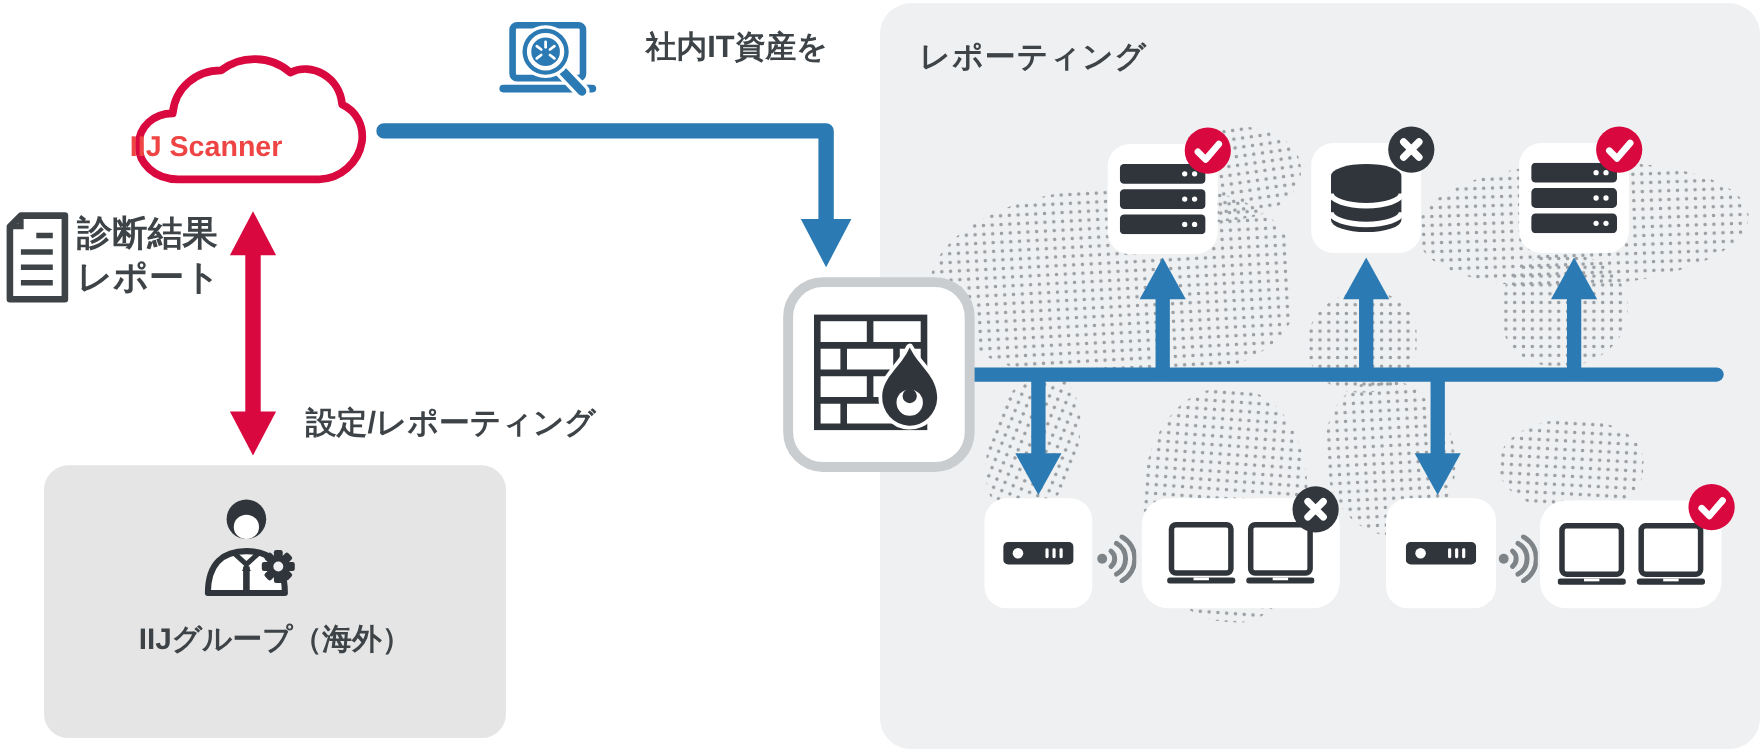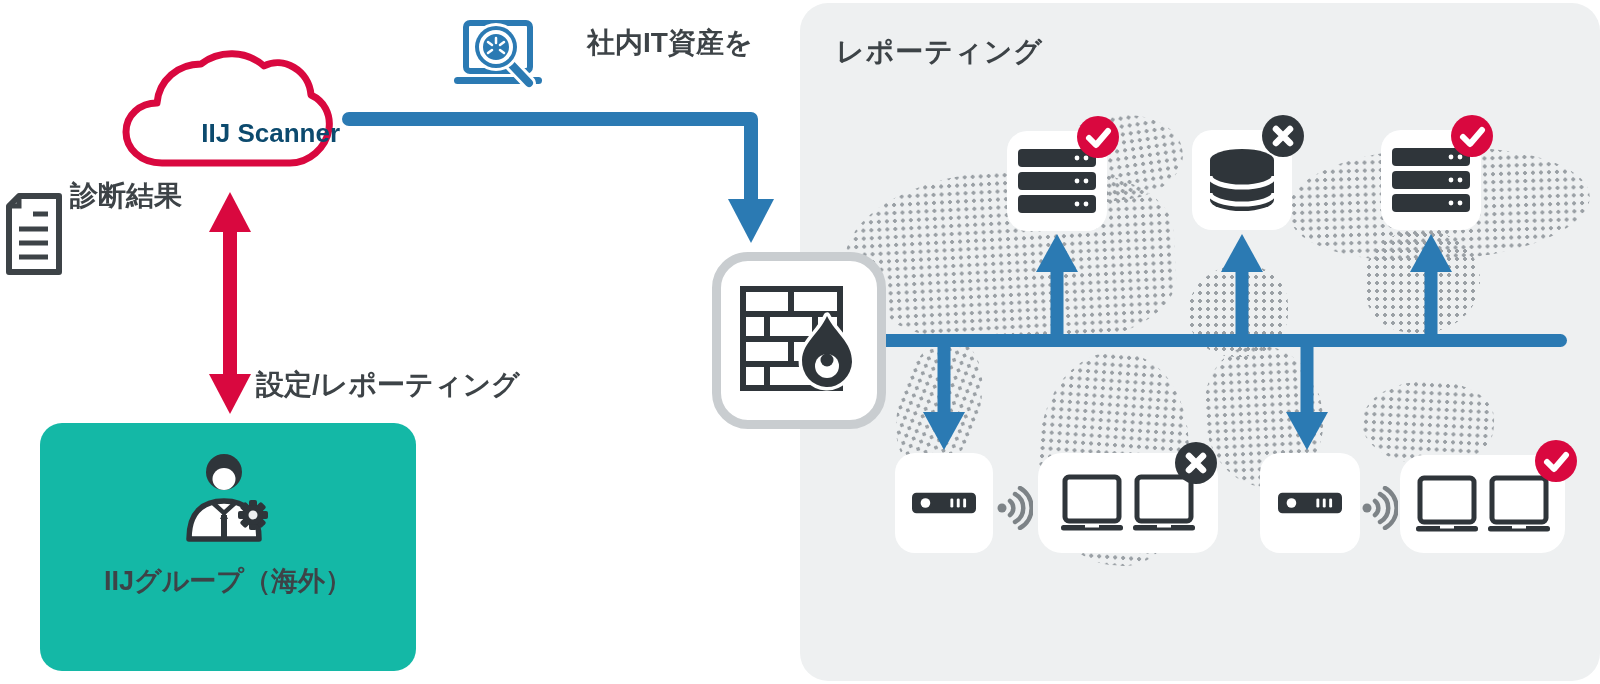--- a/index.html
+++ b/index.html
@@ -16,26 +16,26 @@
          border-radius:0 7px 7px 0;}
   .card{position:absolute;background:#ffffff;border-radius:20px;display:flex;align-items:center;justify-content:center;}
   .fw-card{position:absolute;left:712px;top:252px;width:174px;height:177px;background:#ffffff;
            border:9px solid #c9cdd0;border-radius:36px;box-sizing:border-box;
            display:flex;align-items:center;justify-content:center;}
   .badge{position:absolute;width:42px;height:42px;border-radius:50%;top:-15px;right:-12px;
          display:flex;align-items:center;justify-content:center;}
   .badge.ok{background:#d9083f;}
   .badge.ng{background:#31373c;}
   .badge.inset{top:-11px;right:1px;}
-  .engineer-box{position:absolute;left:40px;top:423px;width:376px;height:248px;background:#14b8a6;border-radius:22px;}
+  .engineer-box{position:absolute;left:40px;top:423px;width:376px;height:248px;background:#e5e5e5;border-radius:22px;padding-left:44px;}
   .engineer-text{position:absolute;left:0;width:100%;text-align:center;font-weight:bold;color:#3d4347;
                  font-size:27px;line-height:38px;}
   .two-line{line-height:38px;font-size:28px;}
-  .cloud-label{position:absolute;left:118px;top:118px;width:222px;text-align:right;
-               font-size:26px;font-weight:bold;color:#0c4a6e;}
+  .cloud-label{position:absolute;left:118px;top:118px;width:222px;text-align:left;
+               font-size:26px;font-weight:bold;color:#ef4444;}
 </style>
 </head>
 <body>
 
 <div class="canvas">
 
   <div class="panel">
 
     <div class="blob" style="left:258px;top:112px;width:125px;height:85px;border-radius:45% 55% 50% 40%;transform:rotate(-8deg);"></div>
     <div class="blob" style="left:45px;top:168px;width:330px;height:175px;border-radius:55% 45% 40% 60%;transform:rotate(-3deg);"></div>
@@ -255,30 +255,31 @@
   <svg class="abs" style="left:2px;top:192px;" width="64" height="84" viewBox="0 0 64 84">
     <path d="M17,4 H57 V80 H7 V14 Z" fill="none" stroke="#3d4347" stroke-width="6" stroke-linejoin="round"></path>
     <path d="M17,4 V14 H7" fill="none" stroke="#3d4347" stroke-width="5"></path>
     <g stroke="#3d4347" stroke-width="5">
       <line x1="31" y1="22" x2="46" y2="22"></line>
       <line x1="17" y1="37" x2="46" y2="37"></line>
       <line x1="17" y1="51" x2="46" y2="51"></line>
       <line x1="17" y1="65" x2="46" y2="65"></line>
     </g>
   </svg>
-  <div class="label" style="left:70px;top:176px;font-size:28px;line-height:40px;">
+  <div class="label" style="left:70px;top:192px;font-size:32px;line-height:40px;">
     <div>診断結果</div>
+    <div>レポート</div>
   </div>
 
   <svg class="abs" style="left:206px;top:190px;" width="48" height="226" viewBox="0 0 48 226">
     <rect x="17" y="30" width="14" height="166" fill="#d9083f"></rect>
     <polygon points="24,2 3,42 45,42" fill="#d9083f"></polygon>
     <polygon points="24,224 3,184 45,184" fill="#d9083f"></polygon>
   </svg>
-  <div class="label" style="left:256px;top:366px;font-size:28px;">設定/レポーティング</div>
+  <div class="label" style="left:278px;top:366px;font-size:28px;">設定/レポーティング</div>
 
   <div class="engineer-box">
     <svg class="abs" style="left:140px;top:28px;" width="96" height="92" viewBox="0 0 96 92">
       <circle cx="44" cy="21" r="18" fill="#2f353a"></circle>
       <ellipse cx="44" cy="28" rx="11.5" ry="11" fill="#ffffff"></ellipse>
       <path d="M9,88 C9,61 23,50 44,50 C65,50 79,61 79,88 Z" fill="#ffffff" stroke="#2f353a" stroke-width="5.5" stroke-linejoin="round"></path>
       <path d="M33,52 L44,62 L55,52" fill="none" stroke="#2f353a" stroke-width="4.5"></path>
       <path d="M44,60 l-4,8 h8 Z" fill="#2f353a"></path>
       <rect x="41" y="64" width="6" height="24" fill="#2f353a"></rect>
       <g transform="translate(73,64)">

